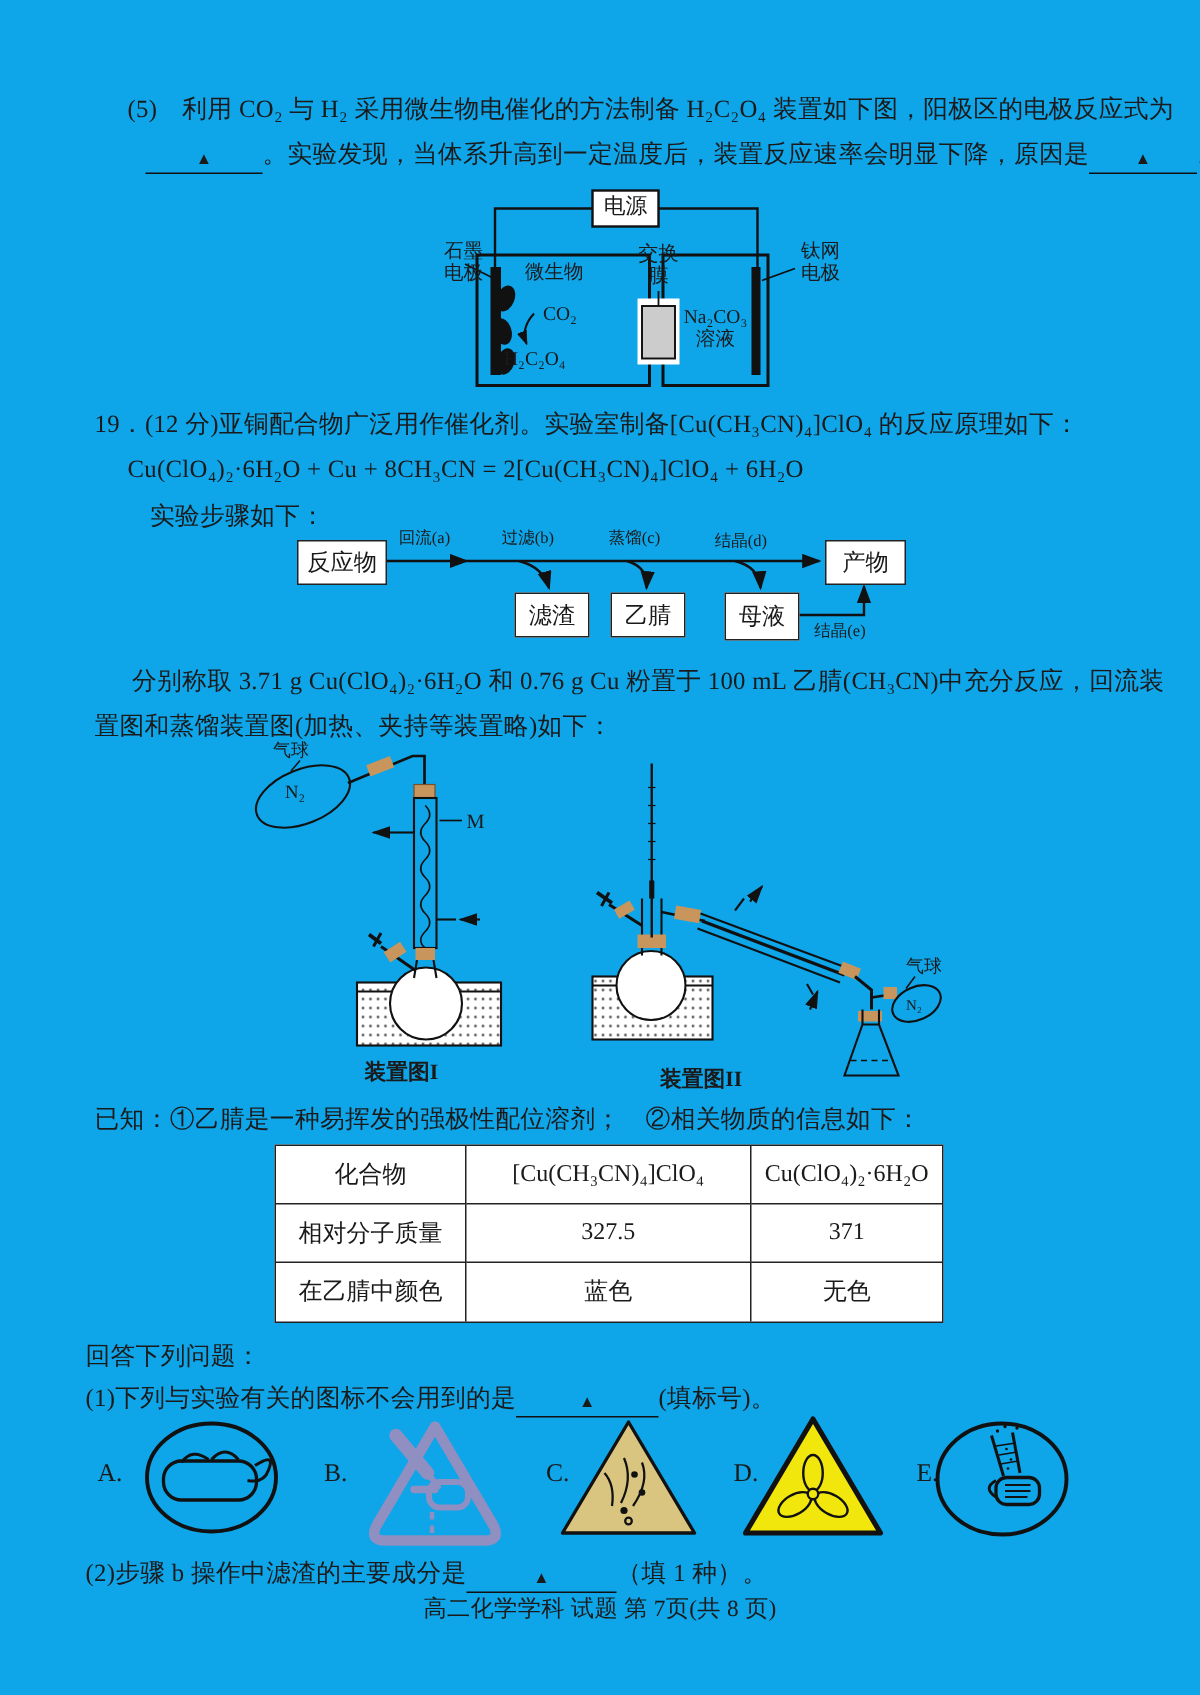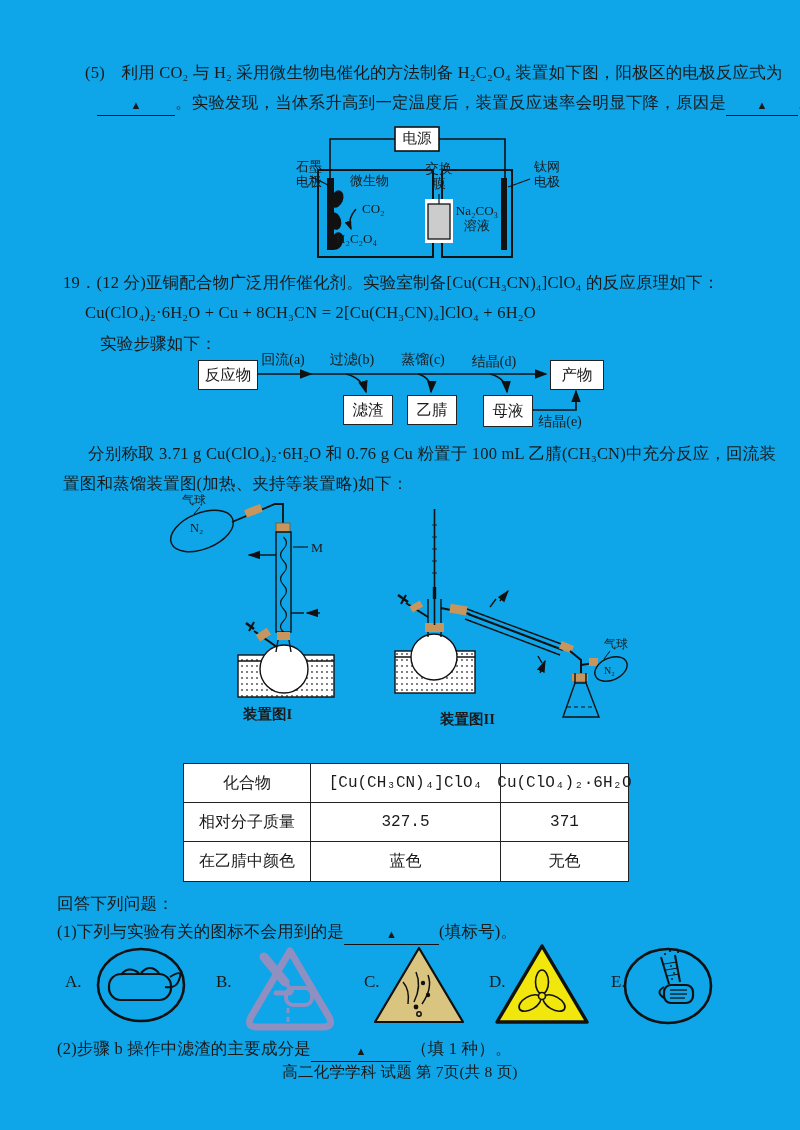--- a/index.html
+++ b/index.html
@@ -3,26 +3,26 @@
 <meta charset="utf-8">
 <style>
   html,body{margin:0;padding:0;background:#e8e8e8;}
   .page{position:relative;width:800px;height:1130px;background:#0ea5e9;margin:0 auto;overflow:hidden;
         font-family:"Liberation Serif","DejaVu Serif",serif;color:#1a1a1a;}
   .t{position:absolute;font-size:16.5px;white-space:nowrap;letter-spacing:.2px;}
   .blank{display:inline-block;border-bottom:1.3px solid #111;text-align:center;height:18px;vertical-align:-4px;}
   .tri{font-size:11px;position:relative;top:-3px;}
   .abs{position:absolute;}
   .dlbl{position:absolute;font-size:13px;line-height:15px;text-align:center;white-space:nowrap;}
-  .flbl{position:absolute;font-size:14px;white-space:nowrap;text-align:center;}
+  .flbl{position:absolute;font-size:11px;white-space:nowrap;text-align:center;}
   .box{position:absolute;border:1.6px solid #222;background:#fff;display:flex;align-items:center;justify-content:center;font-size:15.5px;white-space:nowrap;}
   .figwrap{position:absolute;}
   .figcap{position:absolute;font-size:14.5px;white-space:nowrap;font-weight:bold;}
   .tbl{position:absolute;left:183px;top:763px;display:grid;grid-template-columns:127px 190px 127px;grid-auto-rows:39px;border:1.6px solid #222;background:#fff;}
-  .tbl div{display:flex;align-items:center;justify-content:center;font-size:16px;border-right:1.2px solid #222;border-bottom:1.2px solid #222;white-space:nowrap;font-family:Liberation Mono, monospace;}
+  .tbl div{display:flex;align-items:center;justify-content:center;font-size:16px;border-right:1.2px solid #222;border-bottom:1.2px solid #222;white-space:nowrap;}
   .tbl div:nth-child(3n){border-right:none;}
   .tbl div:nth-child(n+7){border-bottom:none;}
   .optlbl{position:absolute;font-size:17px;white-space:nowrap;}
   svg{position:absolute;left:0;top:0;overflow:visible;}
 </style>
 </head>
 <body>
 
 <div class="page">
 
@@ -207,20 +207,21 @@
         <line x1="216" y1="178" x2="216" y2="188"></line>
         <path d="M205,188 L216,188 L229,222 L193,222 Z"></path>
         <line x1="197" y1="212" x2="225" y2="212" stroke-dasharray="4 3" stroke-width="1"></line>
       </g>
     </svg>
     <div class="dlbl" style="left:234px;top:142px;font-size:12px">气球</div>
     <div class="dlbl" style="left:234px;top:168px;font-size:10px">N₂</div>
     <div class="figcap" style="left:70px;top:215px">装置图II</div>
   </div>
 
+  <div class="t" style="left:63px;top:735px">已知：①乙腈是一种易挥发的强极性配位溶剂；　②相关物质的信息如下：</div>
   <div class="tbl">
     <div>化合物</div>
     <div>[Cu(CH₃CN)₄]ClO₄</div>
     <div>Cu(ClO₄)₂·6H₂O</div>
     <div>相对分子质量</div>
     <div>327.5</div>
     <div>371</div>
     <div>在乙腈中颜色</div>
     <div>蓝色</div>
     <div>无色</div>

